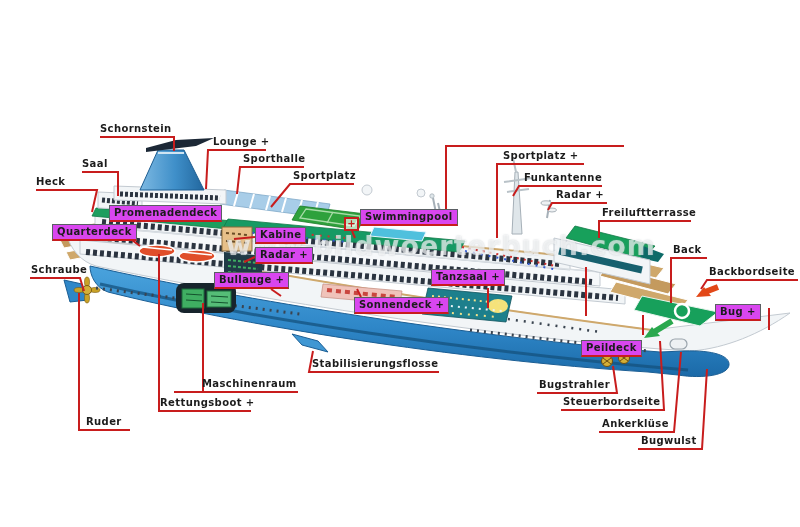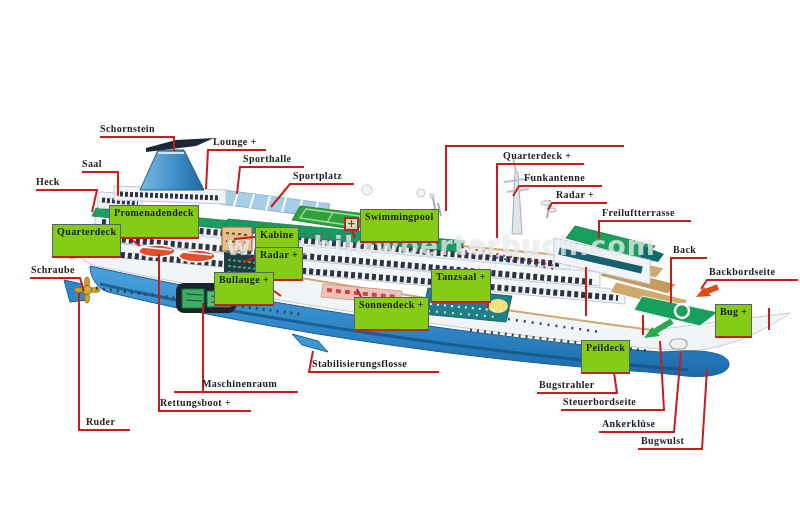--- a/index.html
+++ b/index.html
@@ -9,25 +9,25 @@
   }
   .stage svg{position:absolute;left:0;top:0;z-index:1;}
   .watermark{
     position:absolute;z-index:2;left:226px;top:230px;
     font-size:27px;font-weight:700;letter-spacing:1px;white-space:nowrap;
     color:rgba(255,255,255,0.62);text-shadow:0 0 2px rgba(140,150,160,0.45);
     pointer-events:none;
   }
   .lbl{
     position:absolute;z-index:3;font-size:10px;font-weight:bold;color:#1c1c1c;
-    letter-spacing:0.4px;white-space:nowrap;line-height:12px;font-family:Liberation Serif, serif;
+    letter-spacing:0.4px;white-space:nowrap;line-height:12px;
   }
   .boxed{
-    background:#84cc16;border:1px solid #5a5f63;border-bottom:2px solid #c81d1d;
-    padding:1px 4px 18px 4px;
+    background:#d946ef;border:1px solid #5a5f63;border-bottom:2px solid #c81d1d;
+    padding:1px 4px 1px 4px;
   }
   .hotspot{
     position:absolute;z-index:3;width:11px;height:10px;
     border:2px solid #c81d1d;background:rgba(255,255,255,0.65);
     color:#c81d1d;font-size:10px;font-weight:bold;line-height:10px;text-align:center;
   }
 </style>
 </head>
 <body>
 
@@ -252,21 +252,21 @@
   </svg>
 
   <div class="watermark">www.bildwoerterbuch.com</div>
 
   <div class="lbl" style="left:100px;top:123px">Schornstein</div>
   <div class="lbl" style="left:82px;top:158px">Saal</div>
   <div class="lbl" style="left:36px;top:176px">Heck</div>
   <div class="lbl" style="left:213px;top:136px">Lounge +</div>
   <div class="lbl" style="left:243px;top:153px">Sporthalle</div>
   <div class="lbl" style="left:293px;top:170px">Sportplatz</div>
-  <div class="lbl" style="left:503px;top:150px">Quarterdeck +</div>
+  <div class="lbl" style="left:503px;top:150px">Sportplatz +</div>
   <div class="lbl" style="left:524px;top:172px">Funkantenne</div>
   <div class="lbl" style="left:556px;top:189px">Radar +</div>
   <div class="lbl" style="left:602px;top:207px">Freiluftterrasse</div>
   <div class="lbl" style="left:673px;top:244px">Back</div>
   <div class="lbl" style="left:709px;top:266px">Backbordseite</div>
   <div class="lbl" style="left:539px;top:379px">Bugstrahler</div>
   <div class="lbl" style="left:563px;top:396px">Steuerbordseite</div>
   <div class="lbl" style="left:602px;top:418px">Ankerklüse</div>
   <div class="lbl" style="left:641px;top:435px">Bugwulst</div>
   <div class="lbl" style="left:86px;top:416px">Ruder</div>

